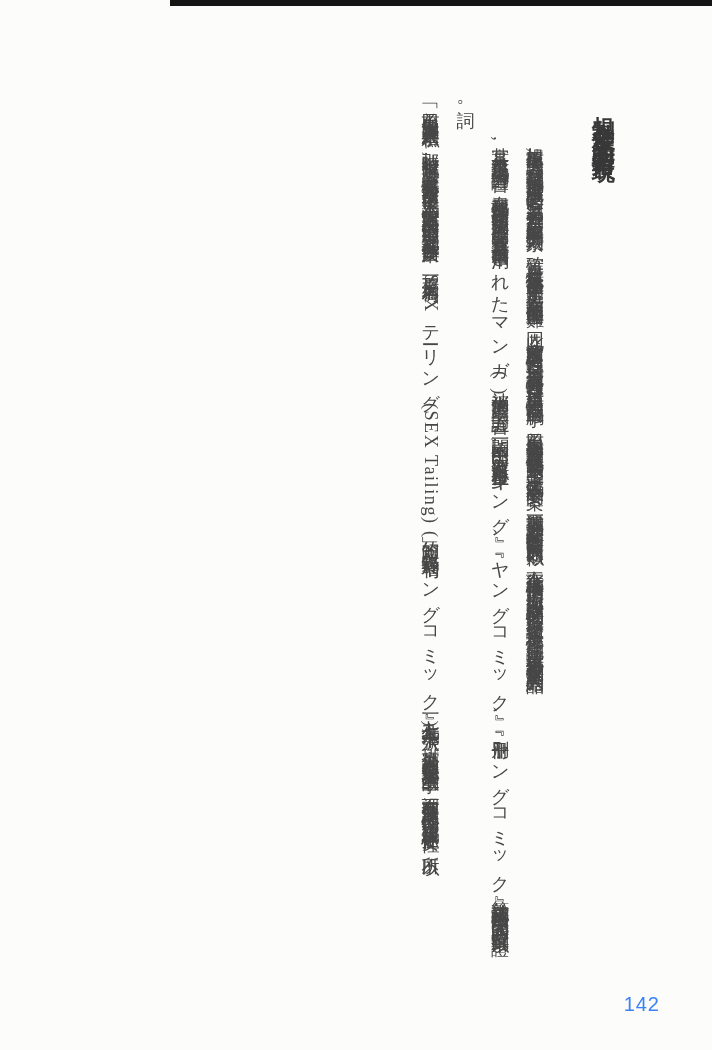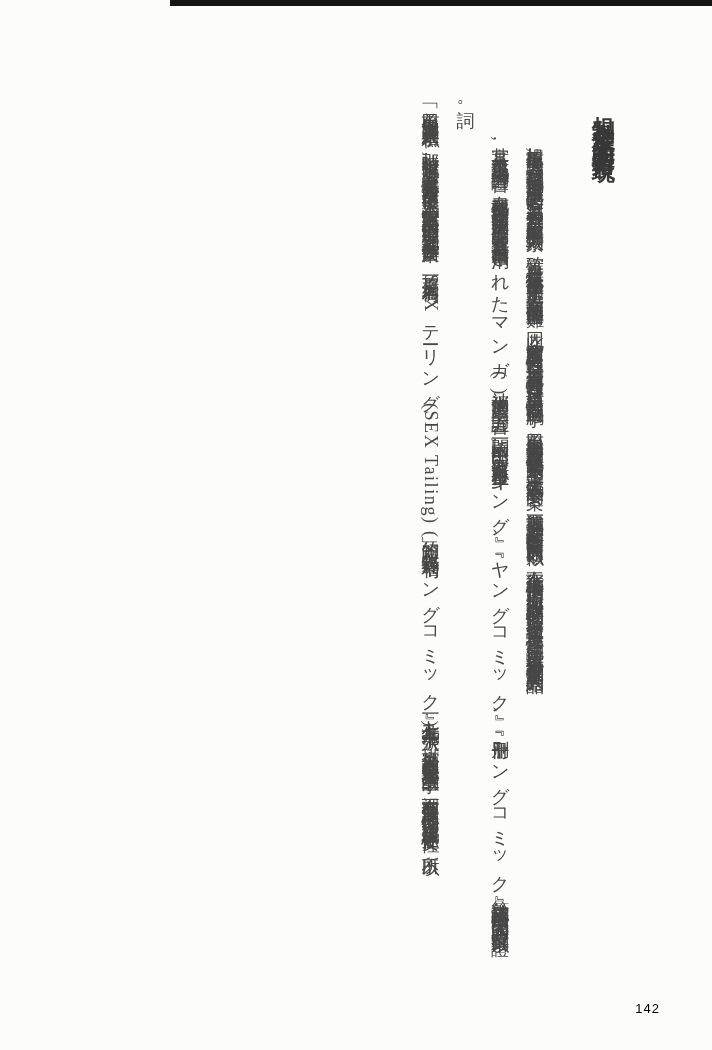--- a/index.html
+++ b/index.html
@@ -48,23 +48,23 @@
     line-height: 34.8px;
     color: #474747;
   }
   .para.indent {
     text-indent: 2em;
   }
   .page-number {
     position: absolute;
     right: 52px;
     bottom: 34px;
-    font-size: 13px;
+    font-size: 20px;
     letter-spacing: 1px;
-    color: #000000;
+    color: #3b82f6;
     font-family: "Liberation Sans", "DejaVu Sans", sans-serif;
   }
 </style>
 </head>
 <body>
 
 <div class="page">
 
   <div class="scan-bar"></div>
 

